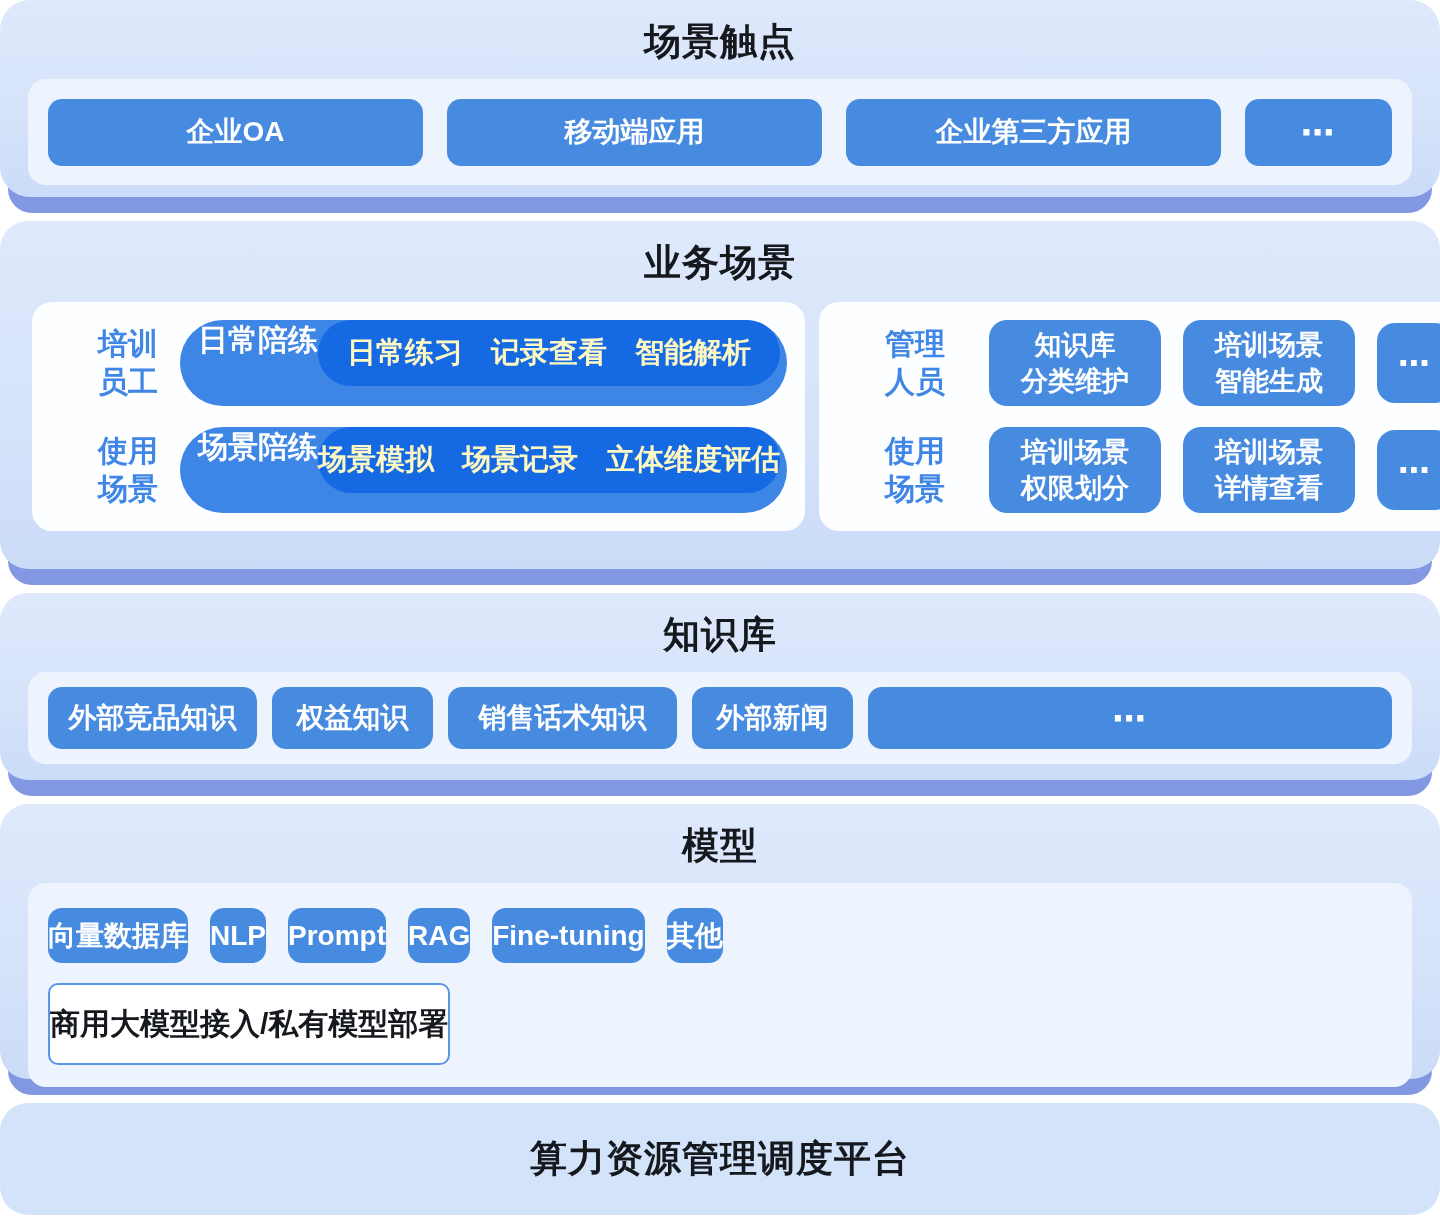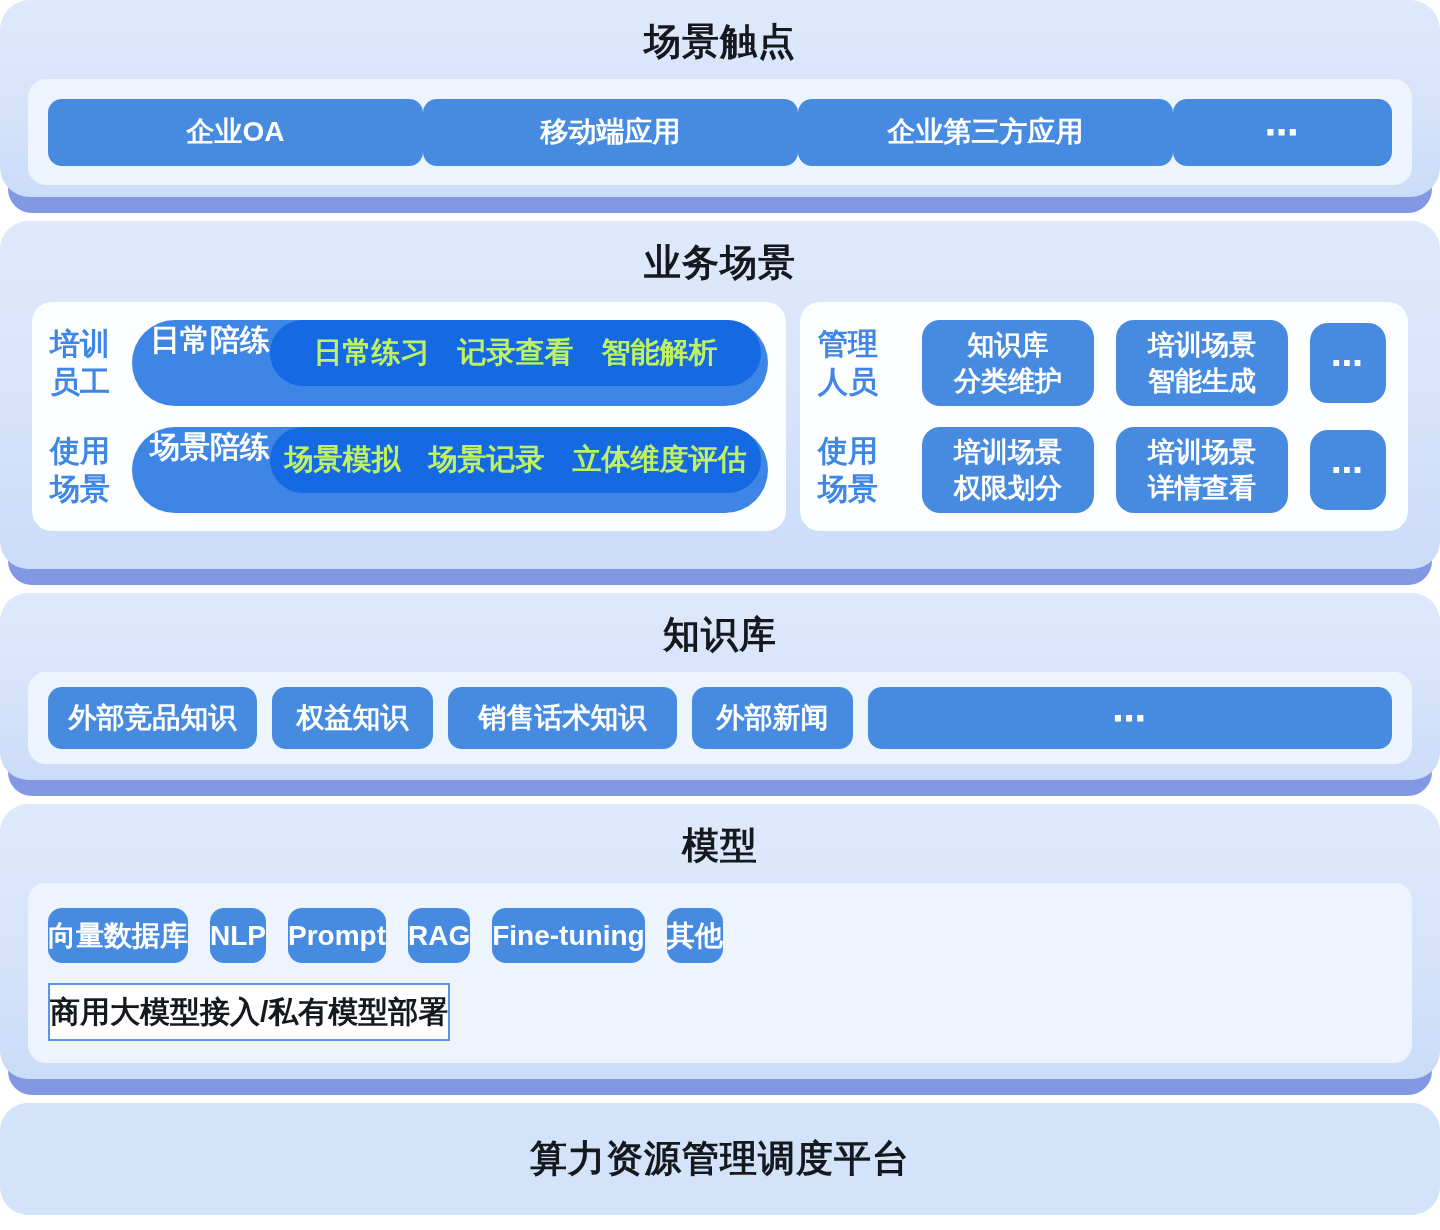--- a/index.html
+++ b/index.html
@@ -33,47 +33,47 @@
 
   .chip {
     background:#478be1; color:#ffffff; font-weight:700; font-size:28px;
     display:flex; align-items:center; justify-content:center;
     border-radius:14px; white-space:nowrap;
   }
   .chip.more { font-size:34px; letter-spacing:2px; }
 
   
   #s1 .panel { height:197px;border-radius:30px; }
-  #s1 .strip { height:106px; }
+  #s1 .strip { height:106px; gap:24px; }
   #s1 .chip  { height:67px; flex:0 0 375px; }
   #s1 .chip.more { flex:1 1 auto; }
 
   
   #s2 .panel { height:348px; }
   .biz-wrap { margin:14px 32px 0; display:flex; gap:14px; }
   .subpanel {
     background:#fcfeff; border-radius:20px; padding:15px 18px;
     display:flex; flex-direction:column; gap:15px;
   }
   .subpanel.left  { flex:0 0 754px; }
   .subpanel.right { flex:1 1 auto; }
-  .biz-row { display:flex; align-items:center; height:92px; }
+  .biz-row { display:flex; align-items:center; height:92px;margin-left:48px; }
   .biz-label {
     width:64px; margin-right:18px; color:#3f86e6; font-weight:700;
     font-size:30px; line-height:38px; display:flex; flex-direction:column;
   }
   .pill {
     flex:1 1 auto; height:86px; border-radius:43px; background:#3e86e6;
     display:flex; align-items:flex-start; padding:0 7px 0 18px;
   }
   .pill-label { color:#ffffff; font-weight:700; font-size:30px; white-space:nowrap; }
   .pill-inner {
     flex:1 1 auto; height:66px; border-radius:33px; background:#1569e3;
     display:flex; align-items:center; justify-content:center; gap:28px;
-    color:#bef264; font-weight:700; font-size:29px; white-space:nowrap;
+    color:#fef9c3; font-weight:700; font-size:29px; white-space:nowrap;
   }
   .subpanel.right .biz-row { gap:22px; }
   .r-btn {
     width:172px; height:86px; border-radius:18px; background:#478be1;
     color:#ffffff; font-weight:700; font-size:27px; line-height:36px;
     display:flex; flex-direction:column; align-items:center; justify-content:center;
     white-space:nowrap;
   }
   .r-more {
     width:76px; height:80px; border-radius:18px; background:#478be1;
@@ -88,22 +88,22 @@
   .kw1{flex:0 0 186px}.kw2{flex:0 0 209px}.kw3{flex:0 0 161px}
   .kw4{flex:0 0 229px}.kw5{flex:0 0 161px}.kw6{flex:0 0 161px}
   #s3 .chip.more { flex:1 1 auto; }
 
   
   #s4 .panel { height:275px; }
   #s4 .strip { flex-direction:column; align-items:flex-start; padding:25px 20px 22px; }
   .model-row { display:flex; gap:22px; }
   .model-row .chip { height:55px; flex:1 1 0; }
   .model-bar {
-    margin-top:20px; height:58px; background:#ffffff;
-    border:2px solid #5a95e8; border-radius:0;
+    margin-top:20px; height:82px; background:#ffffff;
+    border:2px solid #5a95e8; border-radius:10px;
     display:flex; align-items:center; justify-content:center;
     font-size:30px; font-weight:700; color:#15181d;
   }
 
   
   #s5 { margin-bottom:0; }
   #s5 .panel {
     height:112px; background:#d2e3fa;
     display:flex; align-items:center; justify-content:center;
   }

